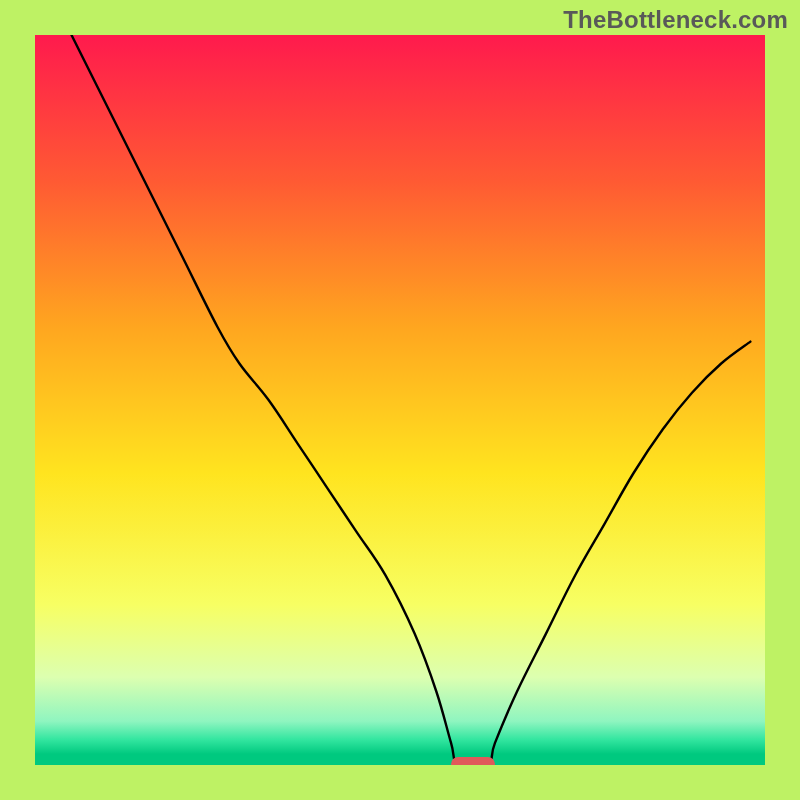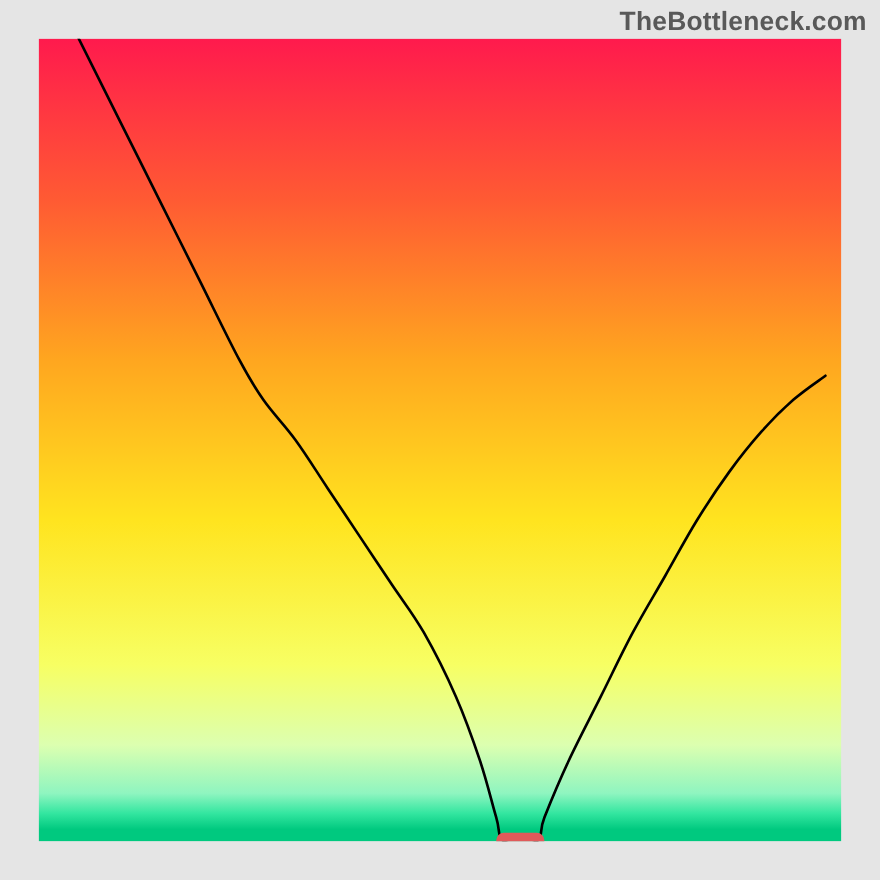--- a/index.html
+++ b/index.html
@@ -7,21 +7,21 @@
     padding: 0;
     width: 800px;
     height: 800px;
     background: #000;
     overflow: hidden;
   }
   .stage {
     position: relative;
     width: 800px;
     height: 800px;
-    background: #e5e5e5;
+    background: #bef264;
     text-align: right;
   }
   .plot-area {
     position: absolute;
     left: 35px;
     top: 35px;
     width: 730px;
     height: 730px;
     overflow: hidden;
   }

